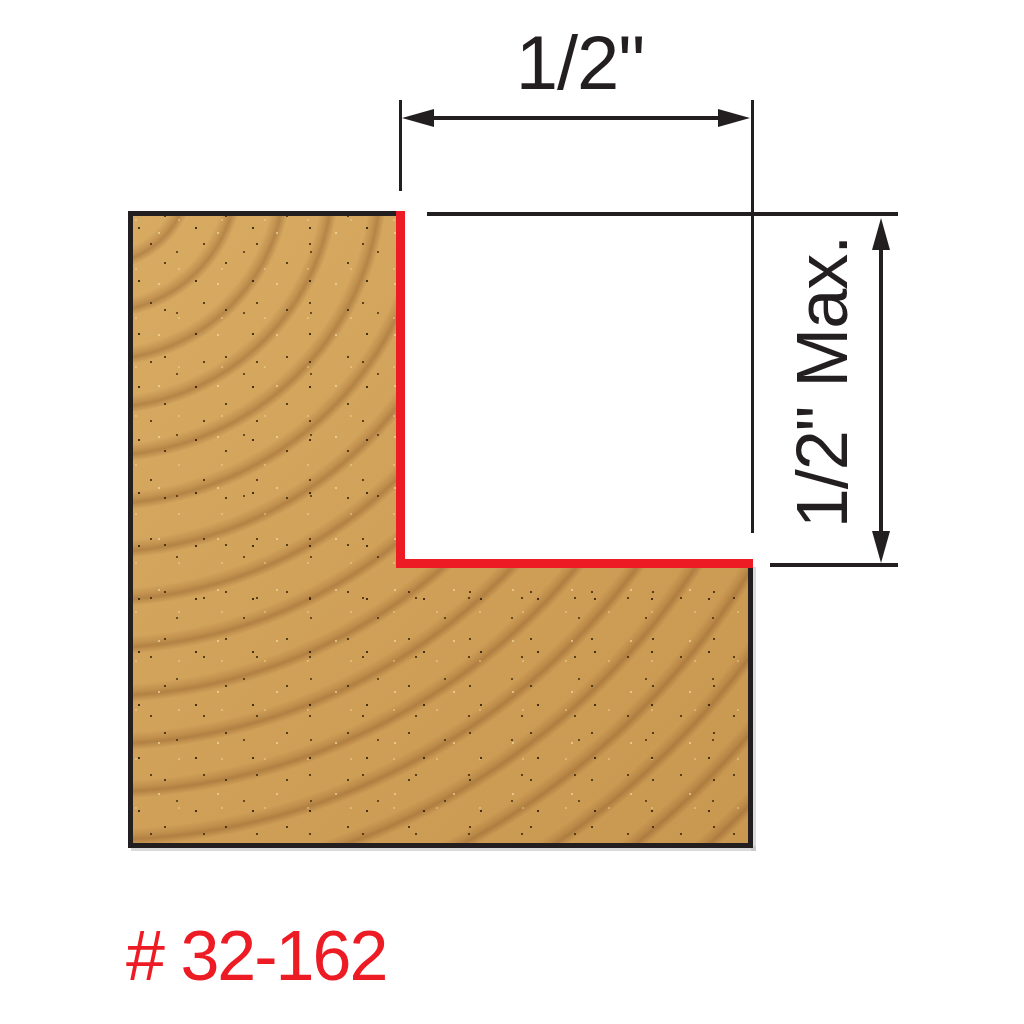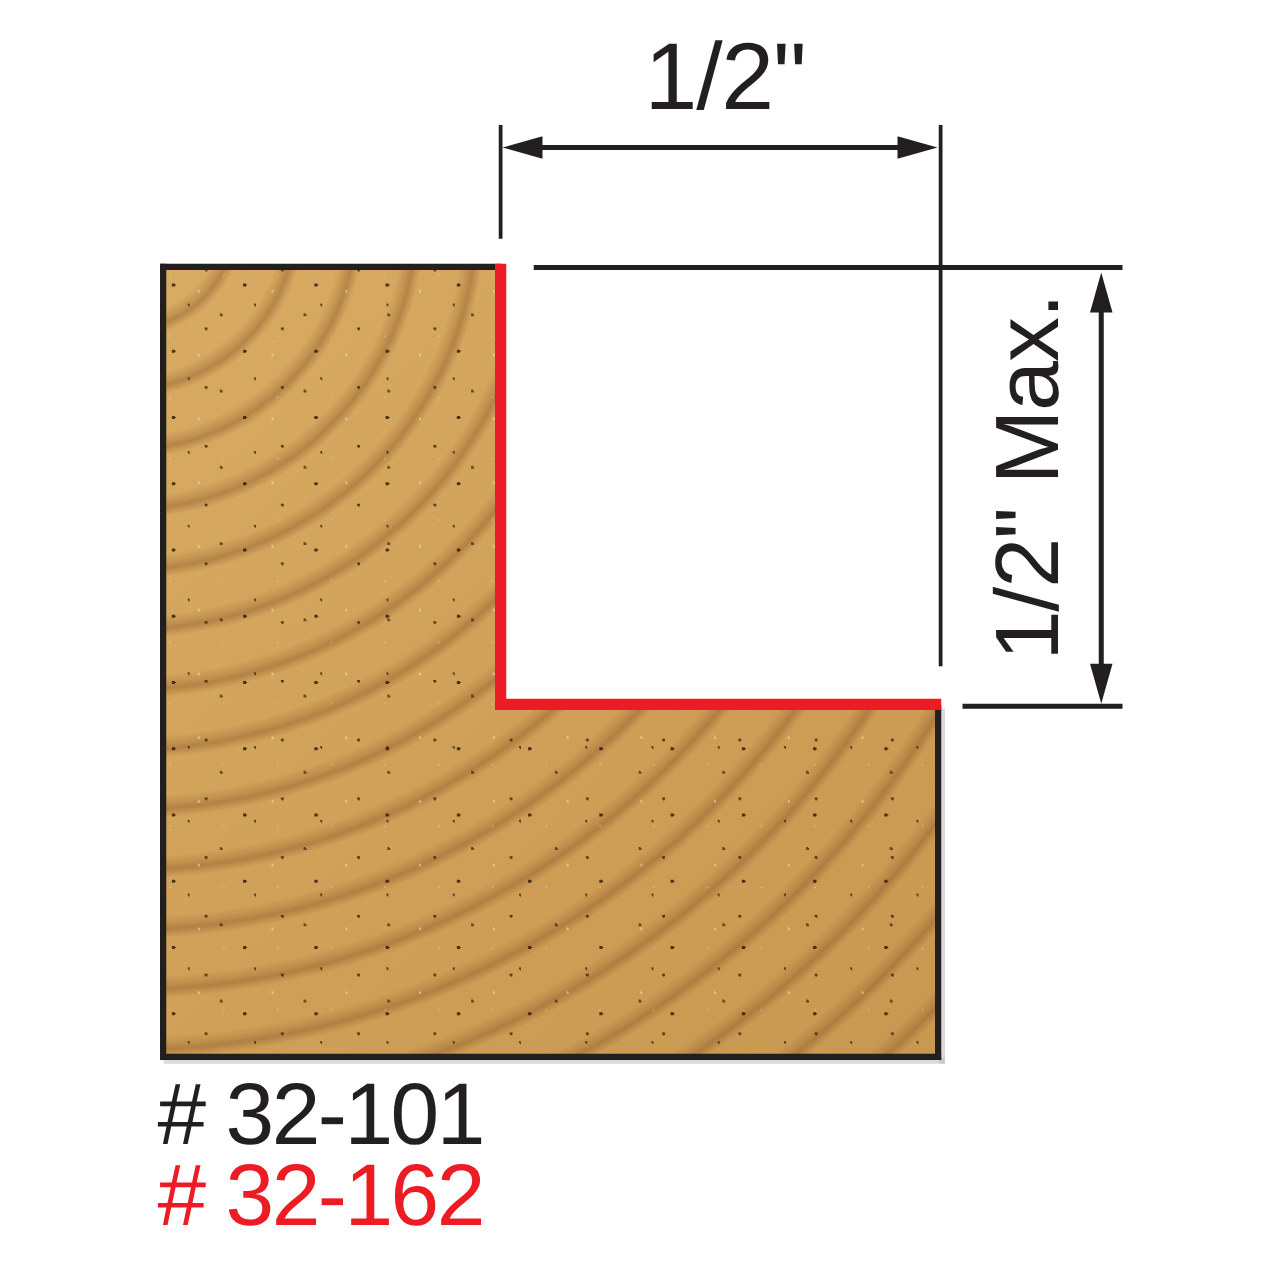--- a/index.html
+++ b/index.html
@@ -123,16 +123,15 @@
   <div class="abs tri tri-right"></div>
   <div class="abs dim-label label-width">1/2"</div>
 
   <div class="abs dline ext-top-h"></div>
   <div class="abs dline ext-bot-h"></div>
   <div class="abs dline varrow-line"></div>
   <div class="abs tri tri-up"></div>
   <div class="abs tri tri-down"></div>
   <div class="abs dim-label label-depth">1/2" Max.</div>
 
-  <div class="abs part-number pn-black"># 32-101</div>
   <div class="abs part-number pn-red"># 32-162</div>
 
 </div>
 
 </body></html>

